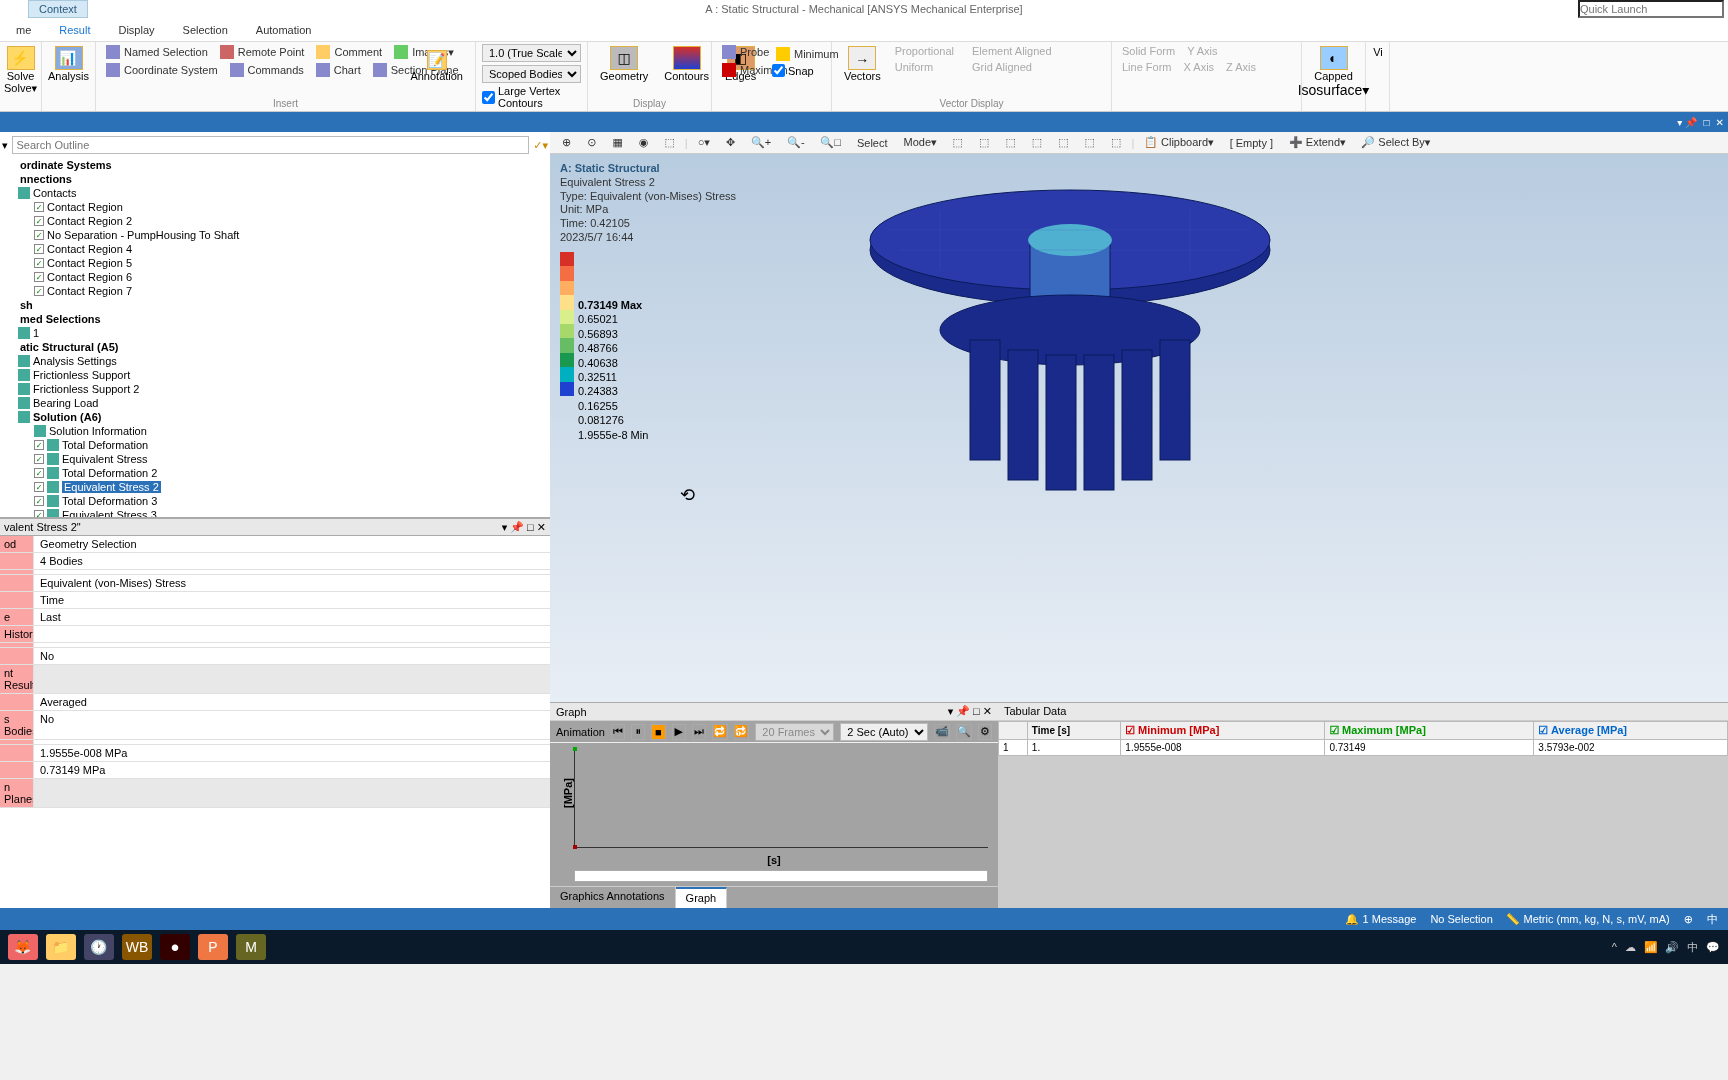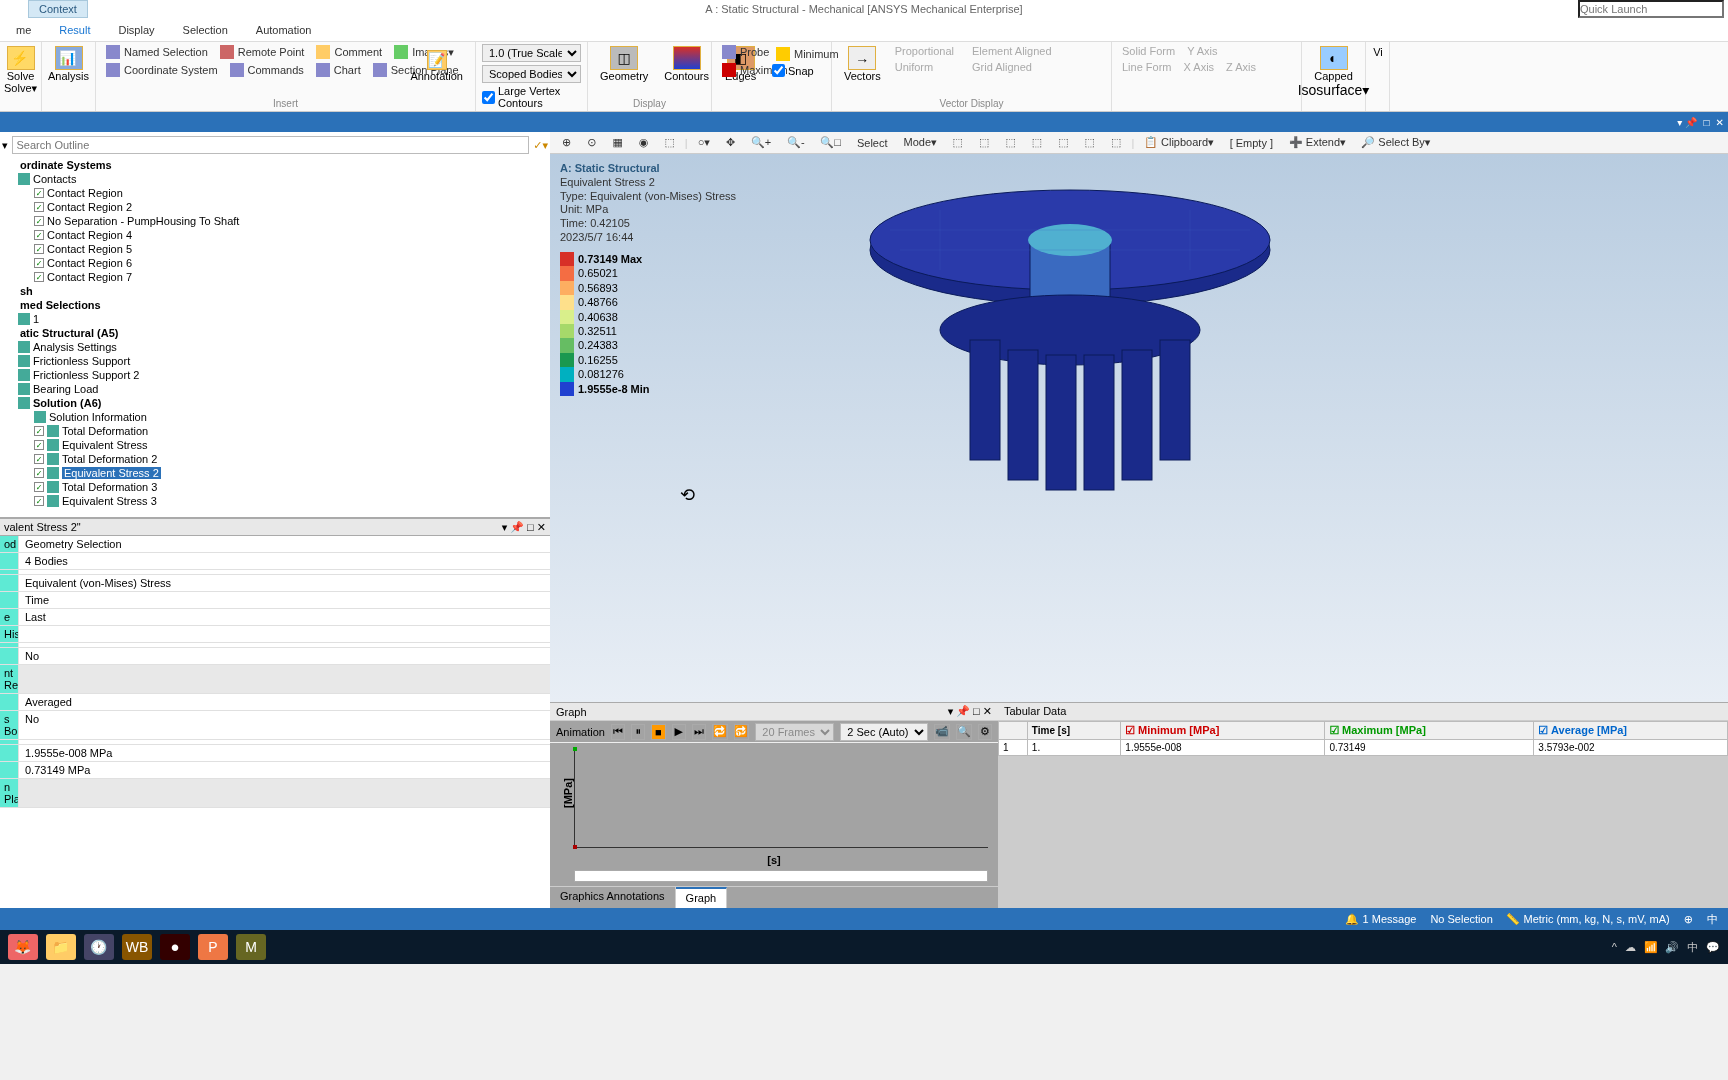--- a/index.html
+++ b/index.html
@@ -42,36 +42,36 @@
 .tnode.l2 { padding-left: 18px; }
 .tnode.l3 { padding-left: 34px; }
 .tnode .chk2 { width: 10px; height: 10px; border: 1px solid #888; display:inline-flex;align-items:center;justify-content:center;font-size:8px;color:green; }
 .tnode .ic2 { width: 12px; height: 12px; background: #4a9; display:inline-block; }
 .tnode.sel span.lbl { background: #2b71b8; color: #fff; padding: 0 2px; }
 
 
 .details-hdr { height: 18px; background: #e8e8e8; border-top: 1px solid #aaa; border-bottom: 1px solid #aaa; padding: 2px 4px; display:flex; justify-content:space-between; }
 .details { flex: 1; overflow-y: auto; background: #fff; }
 .drow { display: flex; border-bottom: 1px solid #e0e0e0; }
-.drow .k { width: 19px; padding: 2px 4px; background: #5eead4; border-right: 1px solid #e0e0e0; overflow:hidden; }
+.drow .k { width: 34px; padding: 2px 4px; background: #fca5a5; border-right: 1px solid #e0e0e0; overflow:hidden; }
 .drow .v { flex: 1; padding: 2px 6px; }
 .drow.hdr .v { background: #e8e8e8; font-weight: bold; }
 
 
 .rightcol { flex: 1; display: flex; flex-direction: column; }
 .vptoolbar { height: 22px; background: #f4f4f4; border-bottom: 1px solid #ccc; display: flex; align-items: center; gap: 4px; padding: 0 6px; }
 .vptoolbar .tb { padding: 1px 5px; cursor: pointer; color: #333; border: 1px solid transparent; }
 
 .viewport { flex: 1; background: linear-gradient(#b8cce0, #e8eef5); position: relative; }
 .vp-legend { position: absolute; left: 10px; top: 8px; color: #333; font-size: 11px; line-height: 1.25; }
 .vp-legend .line1 { font-weight: bold; color: #2b5a80; }
 .colorbar { position: absolute; left: 10px; top: 98px; display: flex; }
 .colorbar .bar { width: 14px; display: flex; flex-direction: column; }
 .colorbar .bar div { flex: 1; }
-.colorbar .labels { margin-left: 4px; display: flex; flex-direction: column; justify-content: space-between; font-size: 10px; }
+.colorbar .labels { margin-left: 4px; display: flex; flex-direction: column; justify-content: space-between; font-size: 10px; margin-top: 46px; }
 .colorbar .labels div { line-height: 14.4px; }
 
 .model { position: absolute; left: 240px; top: 6px; width: 560px; height: 340px; }
 
 
 .botrow { height: 206px; display: flex; border-top: 1px solid #aaa; }
 .graphpane { width: 448px; background: #a3a3a3; display: flex; flex-direction: column; }
 .panehdr { height: 18px; background: #e8e8e8; border-bottom: 1px solid #ccc; padding: 2px 6px; display:flex; justify-content:space-between; align-items:center; }
 .animrow { height: 22px; display: flex; align-items: center; gap: 6px; padding: 2px 6px; border-bottom: 1px solid #eee; }
 .animrow .ab { width: 16px; height: 16px; border: 1px solid #aaa; display:inline-flex;align-items:center;justify-content:center;cursor:pointer; }
@@ -296,20 +296,23 @@
   <div class="leftcol">
     <div style="display:flex;align-items:center;gap:2px;padding:2px">
       <span>▾</span>
       <input class="search" style="flex: 1 1 0%;" placeholder="Search Outline">
       <span style="color:#c80">✓▾</span>
     </div>
     <div class="tree" id="tree">
         <div class="tnode l1">
           <span class="lbl">ordinate Systems</span>
         </div>
+        <div class="tnode l1">
+          <span class="lbl">nnections</span>
+        </div>
         <div class="tnode l2">
           <span class="ic2"></span>
           <span class="lbl">Contacts</span>
         </div>
         <div class="tnode l3">
           <span class="chk2">✓</span>
           <span class="lbl">Contact Region</span>
         </div>
         <div class="tnode l3">
           <span class="chk2">✓</span>
@@ -529,21 +532,21 @@
         <div class="labels" id="clabels">
             <div style="font-weight: bold;">0.73149 Max</div>
             <div>0.65021</div>
             <div>0.56893</div>
             <div>0.48766</div>
             <div>0.40638</div>
             <div>0.32511</div>
             <div>0.24383</div>
             <div>0.16255</div>
             <div>0.081276</div>
-            <div style="font-weight: bold;">1.9555e-8 Min</div>
+            <div style="font-weight: normal;">1.9555e-8 Min</div>
           </div>
       </div>
 
       <svg class="model" viewBox="0 0 560 340">
         <ellipse cx="280" cy="90" rx="200" ry="55" fill="#1a2a8a" stroke="#0a1a5a"></ellipse>
         <ellipse cx="280" cy="80" rx="200" ry="50" fill="#2a3aaa" stroke="#0a1a5a"></ellipse>
         <rect x="240" y="80" width="80" height="70" fill="#3a6ac0" stroke="#0a1a5a"></rect>
         <ellipse cx="280" cy="80" rx="42" ry="16" fill="#50b0d0"></ellipse>
         <ellipse cx="280" cy="170" rx="130" ry="35" fill="#1a2a8a" stroke="#0a1a5a"></ellipse>
         <g fill="#1a2a8a" stroke="#0a1a5a">

